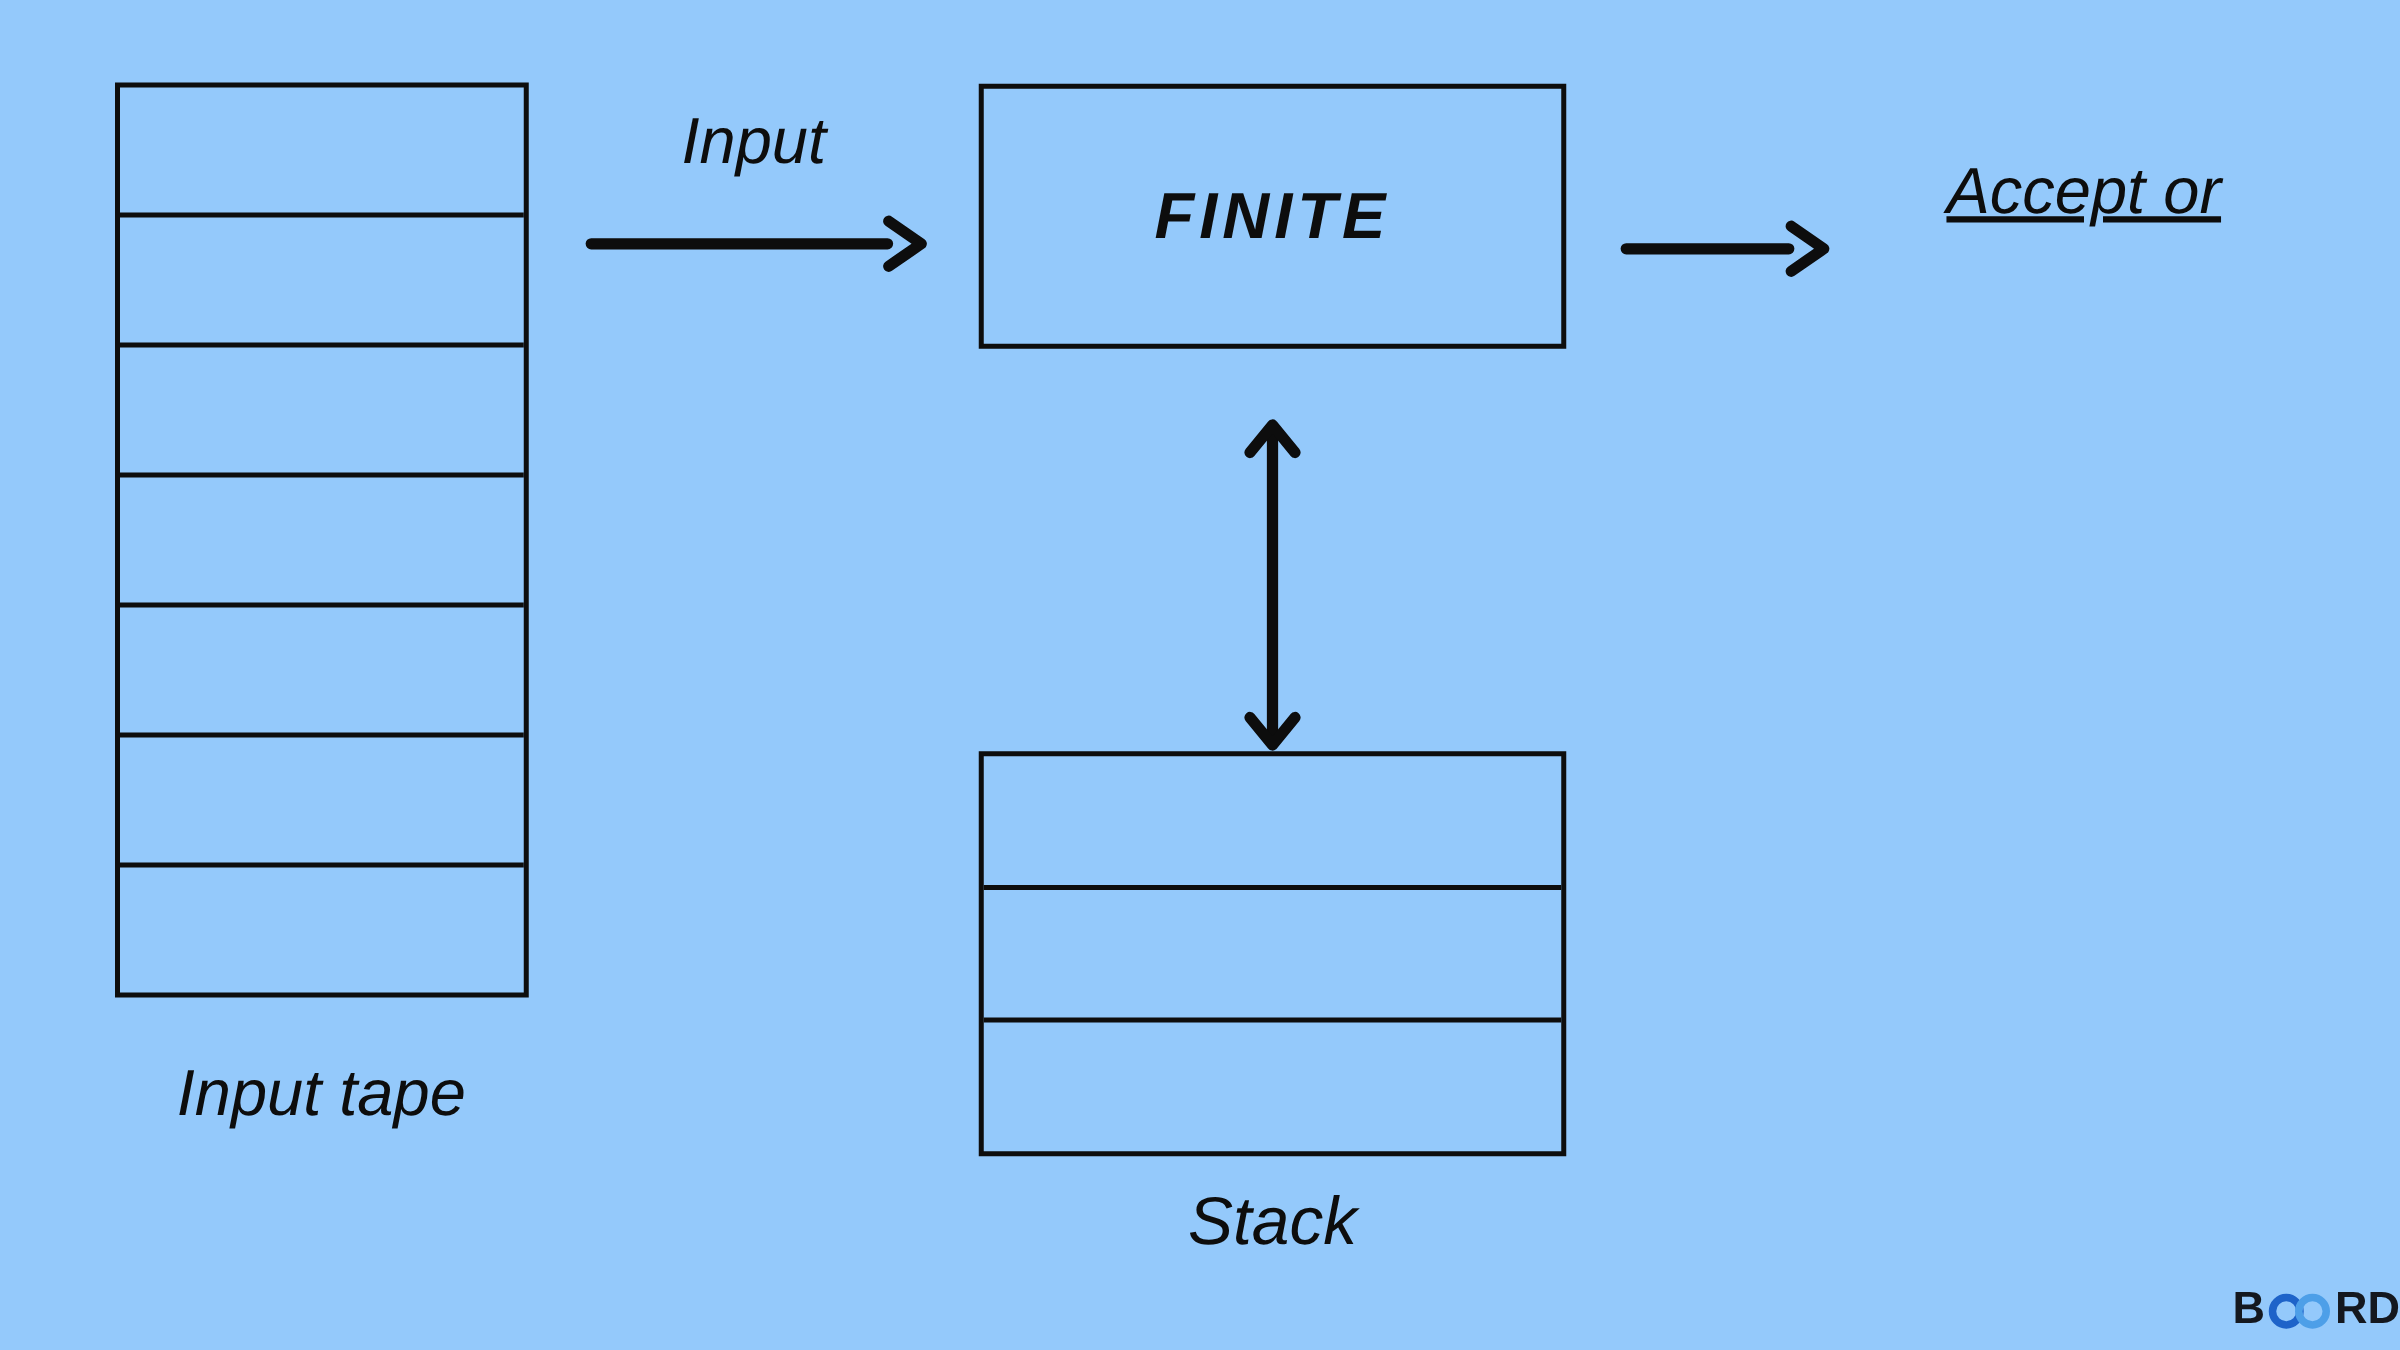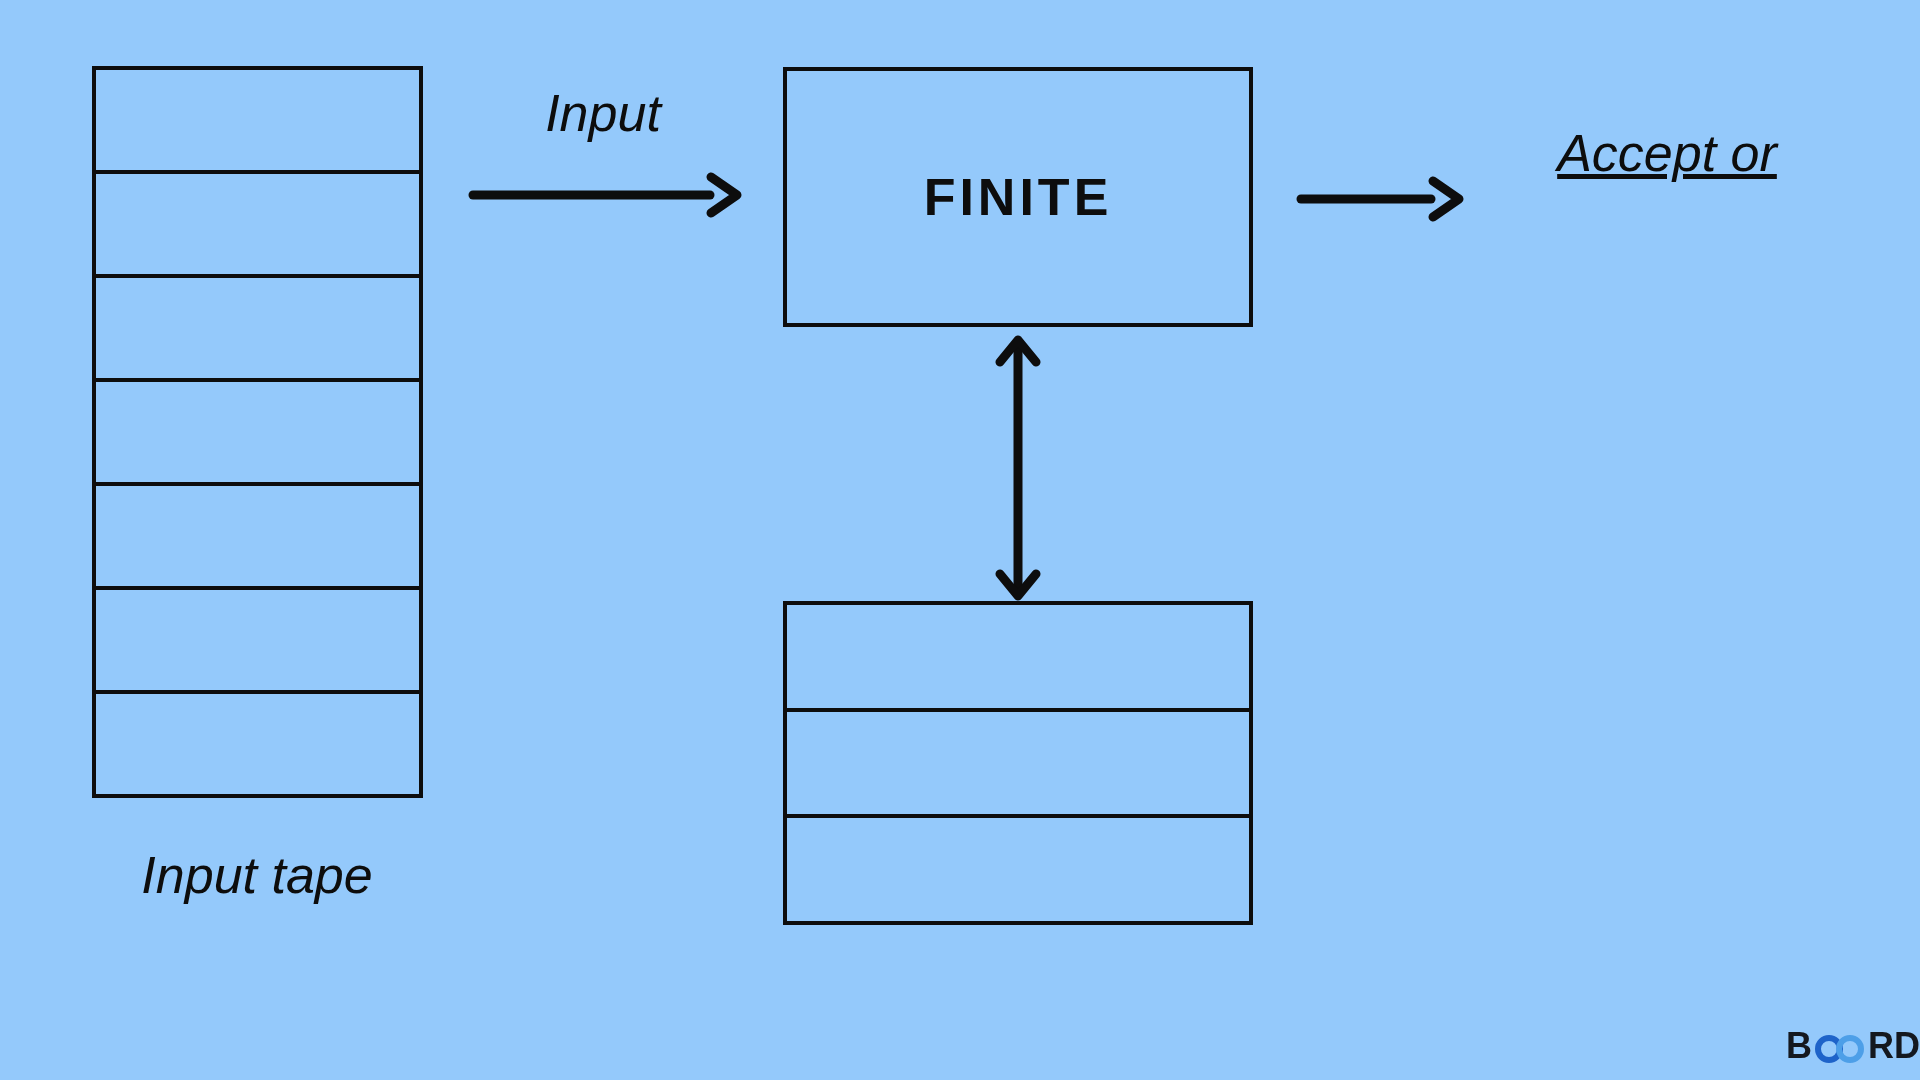--- a/index.html
+++ b/index.html
@@ -19,26 +19,27 @@
     display:flex;flex-direction:column;
   }
   .cellstack .cell{flex:1 1 0;}
   .cellstack .cell + .cell{border-top:4px solid var(--ink,#0d0d0d);}
 
   .tape{left:92px;top:66px;width:331px;height:732px;}
   .stack{left:783px;top:601px;width:470px;height:324px;}
 
   
   .control-box{
-    position:absolute;left:783px;top:67px;width:470px;height:260px;
+    position:absolute;left:783px;top:67px;width:470px;height:212px;
     border:4px solid var(--ink,#0d0d0d);
     box-sizing:border-box;
     display:flex;flex-direction:column;align-items:center;justify-content:center;
     font-weight:bold;font-size:52px;line-height:84px;letter-spacing:4px;
     color:var(--ink,#0d0d0d);
+    font-style:italic;
   }
 
   
   .lbl{
     position:absolute;
     font-style:italic;font-size:52px;line-height:82px;
     color:var(--ink,#0d0d0d);
     text-align:center;
   }
   .lbl-input{left:453px;top:72px;width:300px;}
@@ -110,20 +111,21 @@
 
   <div class="lbl lbl-push">
   </div>
 
   <div class="cellstack stack">
       <div class="cell"></div>
       <div class="cell"></div>
       <div class="cell"></div>
     </div>
 
+  <div class="lbl lbl-stack">Stack</div>
 
   <div class="logo">
     <span>B</span>
     <svg class="infinity" width="52" height="32" viewBox="0 0 52 32">
       <circle cx="15" cy="16" r="11" fill="none" stroke="var(--logo-left,#1E63C9)" stroke-width="6"></circle>
       <circle cx="36" cy="16" r="11" fill="none" stroke="var(--logo-right,#4D9FE8)" stroke-width="6"></circle>
     </svg>
     <span>RD</span>
   </div>
 

